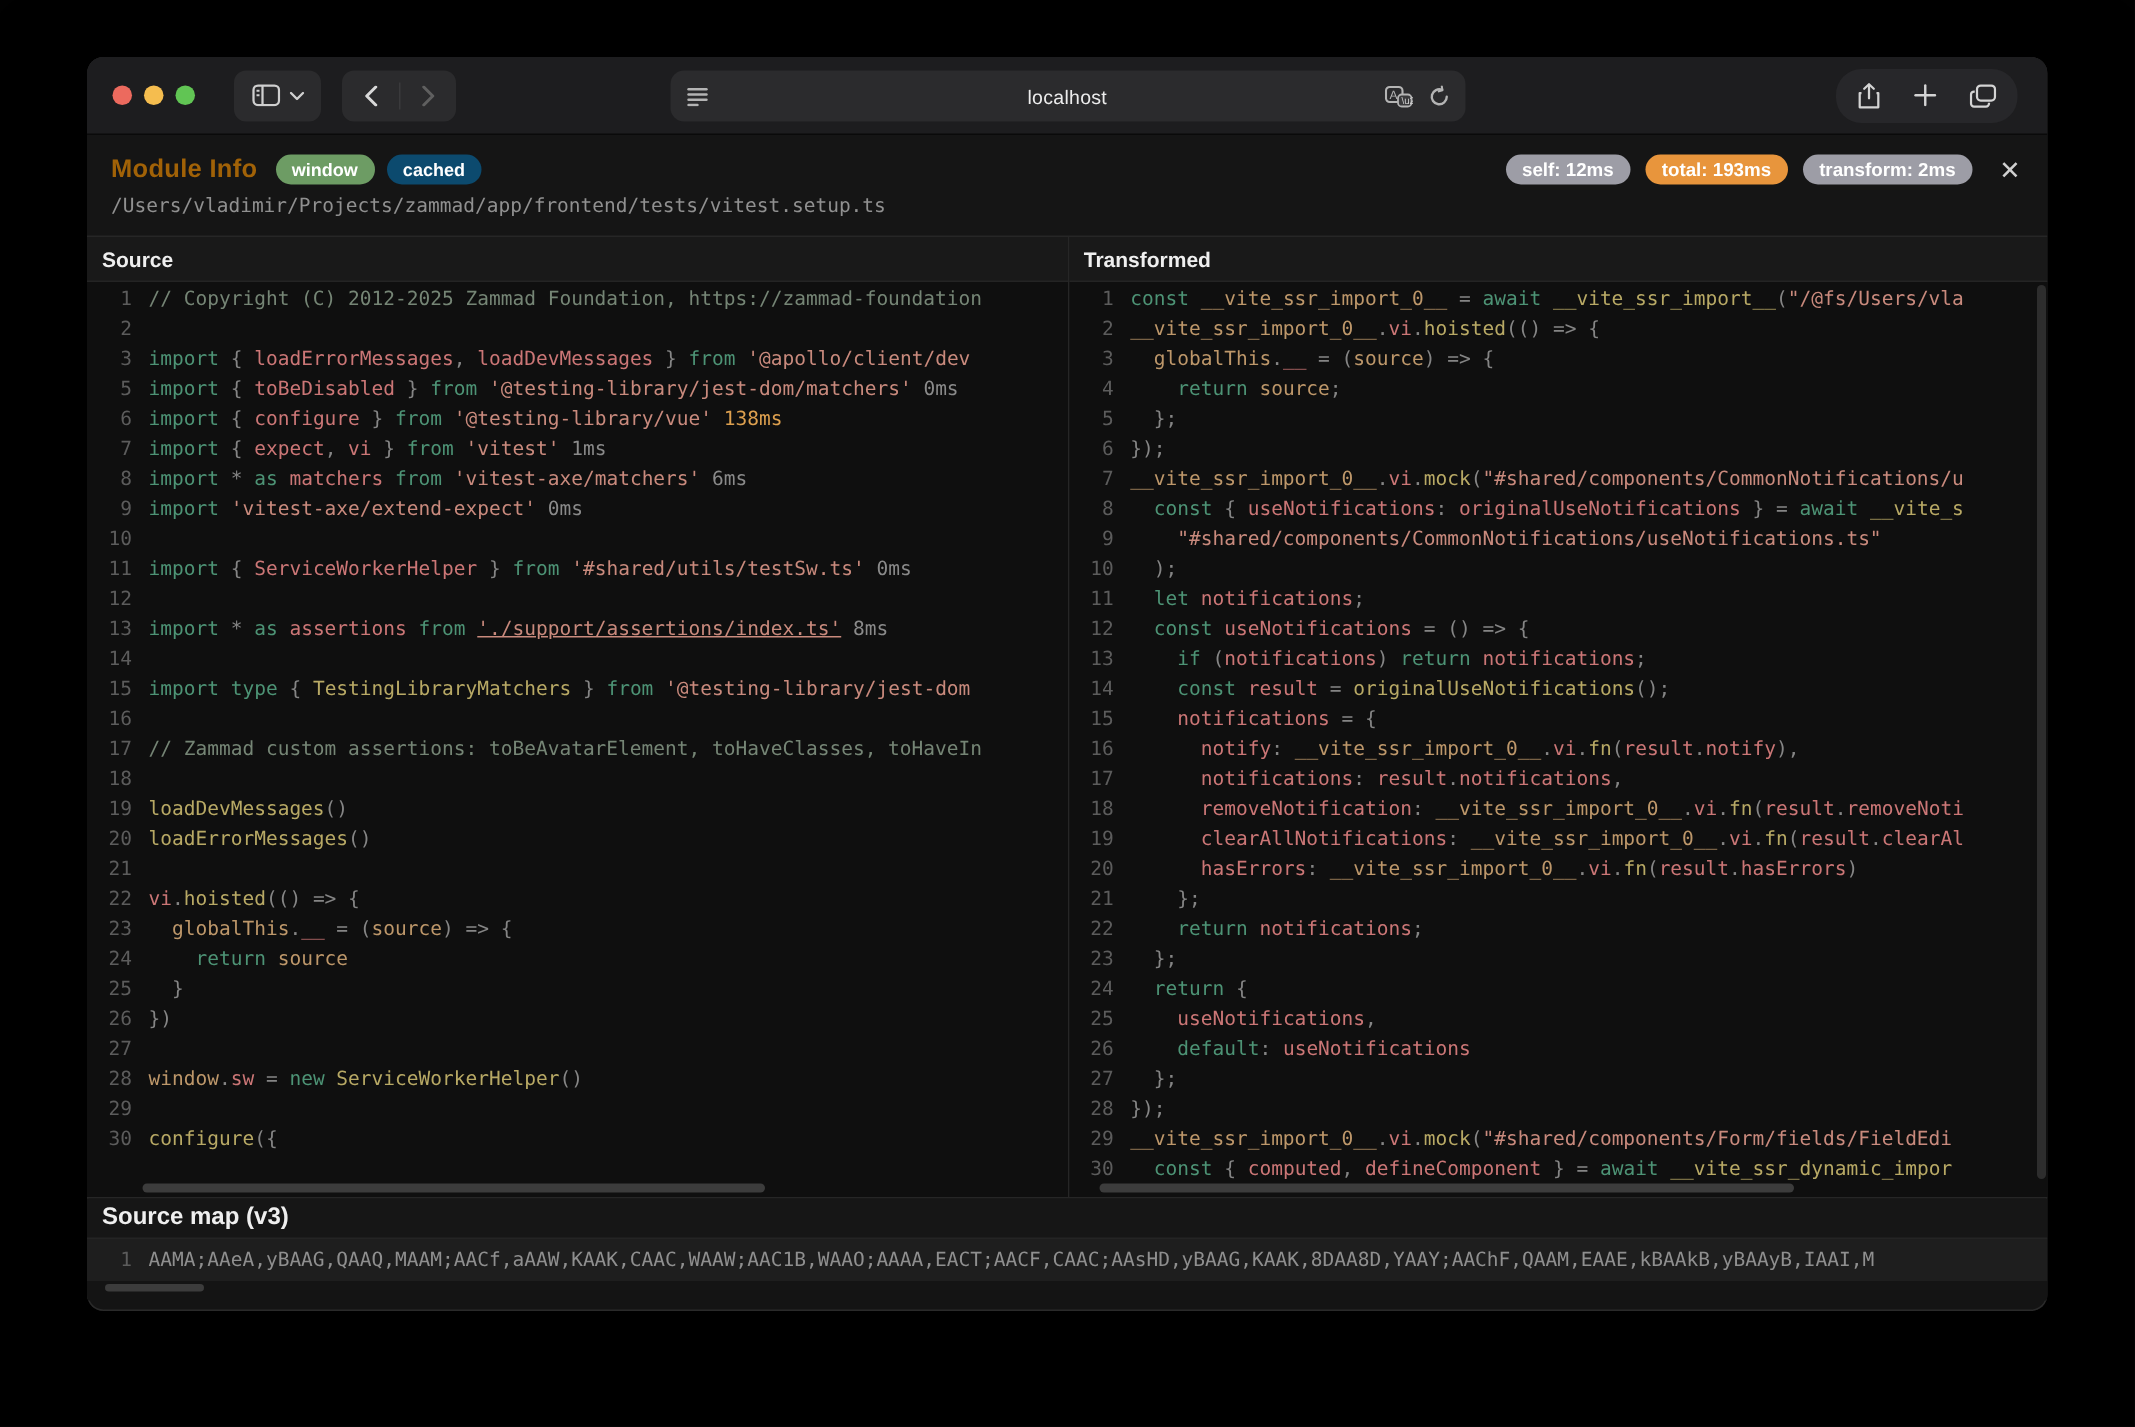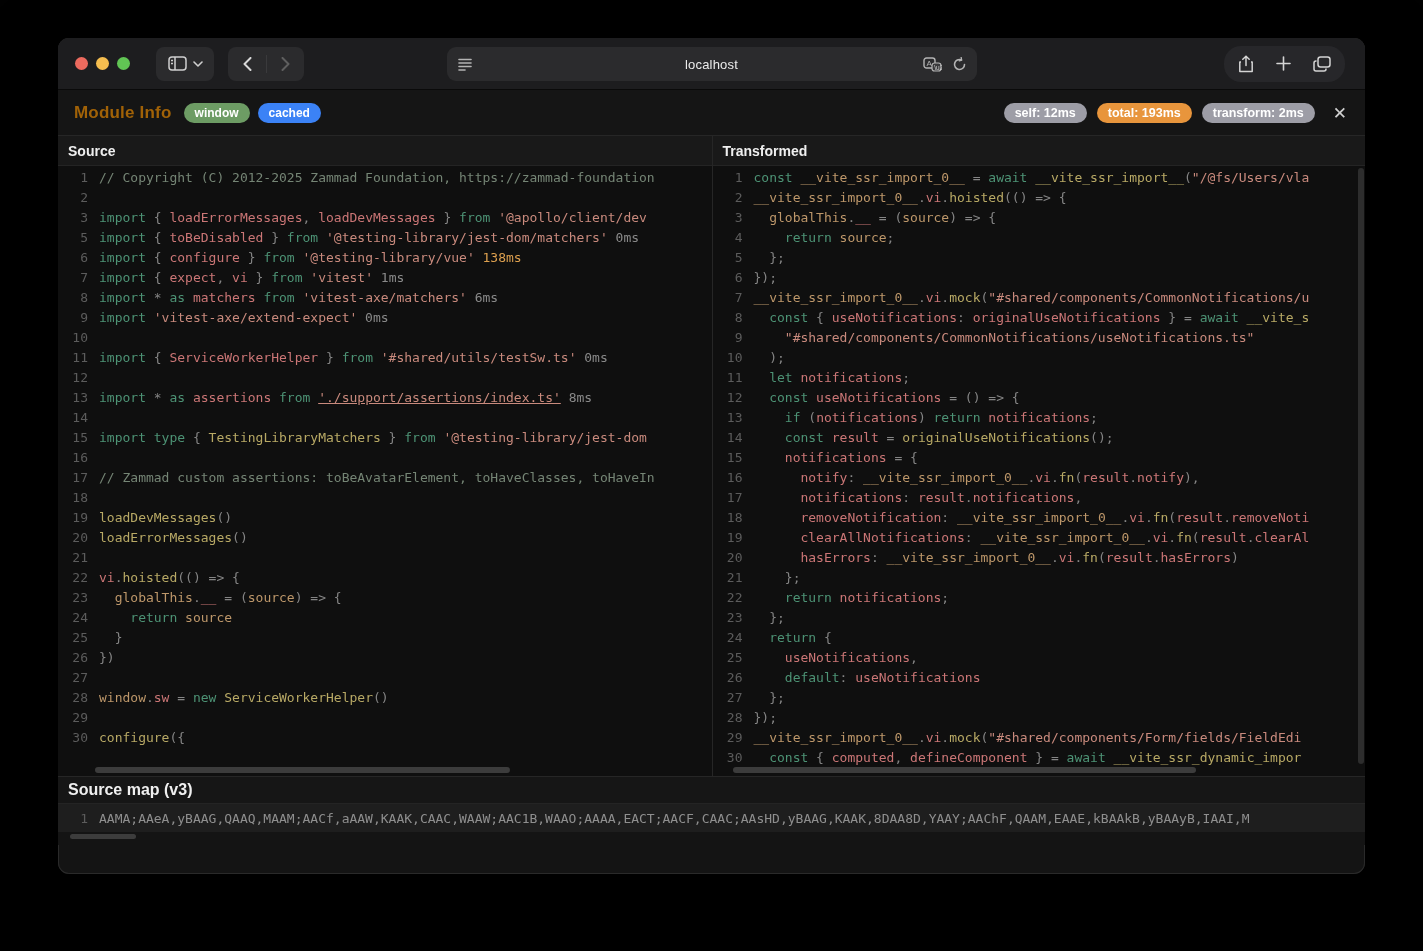--- a/index.html
+++ b/index.html
@@ -150,29 +150,30 @@
         <path d="M3.5 5 H3 a2 2 0 0 0 -2 2 V13 a2 2 0 0 0 2 2 H11 a2 2 0 0 0 2-2 V12.5" fill="none" stroke="#d4d4d4" stroke-width="1.5"></path>
       </svg>
     </div>
   </div>
 
   <div class="module-header">
     <div class="mh-row">
       <span class="mh-title">Module Info</span>
       <span class="badges">
           <span class="badge" style="background: rgb(109, 156, 100);">window</span>
-          <span class="badge" style="background: #3b82f6;">cached</span>
+          <span class="badge" style="background: #0c4a6e;">cached</span>
         </span>
       <span class="timings">
           <span class="pill pill-gray">self: 12ms</span>
           <span class="pill pill-orange">total: 193ms</span>
           <span class="pill pill-gray">transform: 2ms</span>
         </span>
       <span class="close-x">✕</span>
     </div>
+    <div class="mh-path">/Users/vladimir/Projects/zammad/app/frontend/tests/vitest.setup.ts</div>
   </div>
 
   <div class="panels">
     <section class="panel">
       <div class="panel-title">Source</div>
       <div class="code">
           <div class="code-line"><span class="ln">1</span><span class="tok-c">// Copyright (C) 2012-2025 Zammad Foundation, https://zammad-foundation</span></div>
           <div class="code-line"><span class="ln">2</span></div>
           <div class="code-line"><span class="ln">3</span><span class="tok-k">import</span><span class="tok-o"> { </span><span class="tok-p">loadErrorMessages</span><span class="tok-o">, </span><span class="tok-p">loadDevMessages</span><span class="tok-o"> } </span><span class="tok-k">from</span><span class="tok-s"> '@apollo/client/dev</span></div>
           <div class="code-line"><span class="ln">5</span><span class="tok-k">import</span><span class="tok-o"> { </span><span class="tok-p">toBeDisabled</span><span class="tok-o"> } </span><span class="tok-k">from</span><span class="tok-s"> '@testing-library/jest-dom/matchers'</span><span class="tok-t"> 0ms</span></div>

